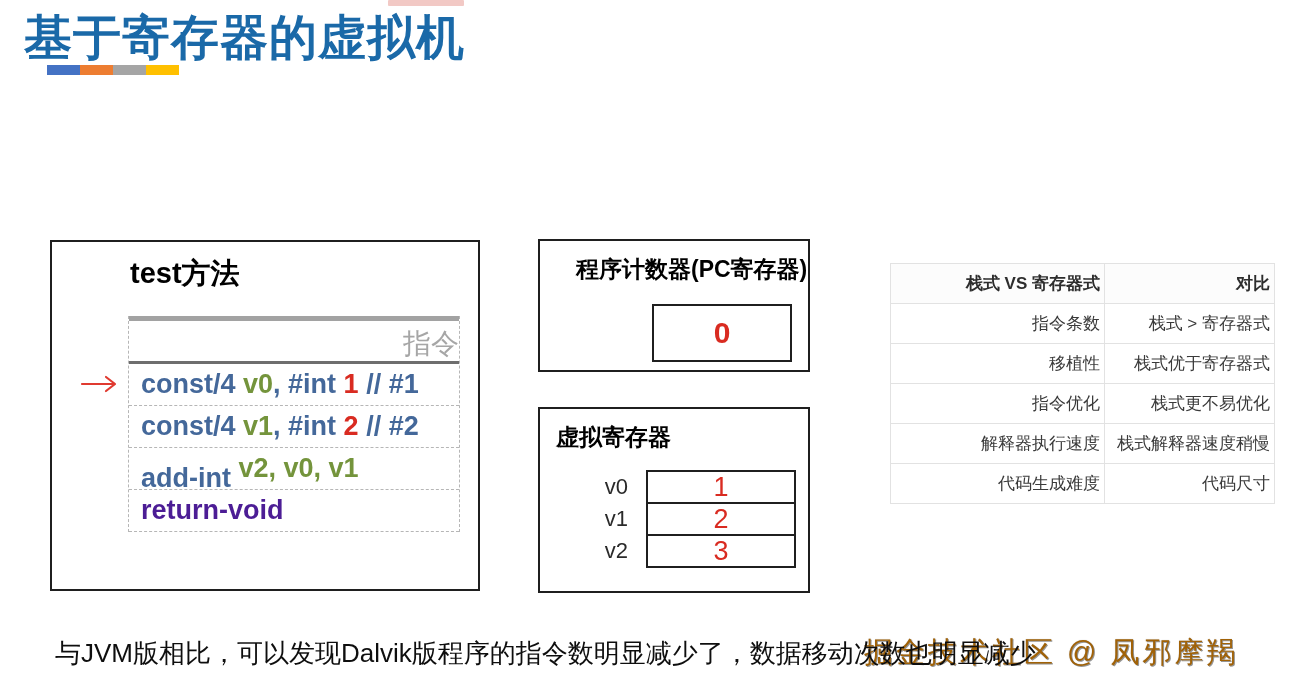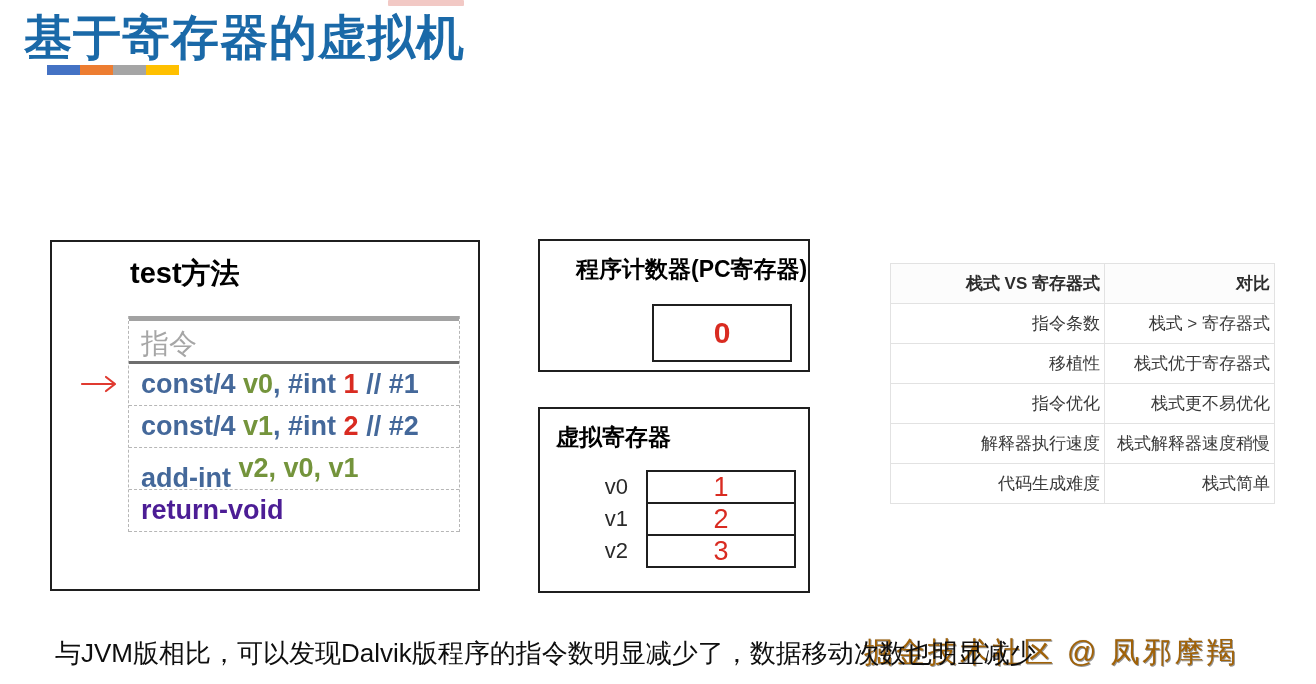--- a/index.html
+++ b/index.html
@@ -18,21 +18,21 @@
          font-size:26px;line-height:37px;color:#161616;}
 
   .panel{position:absolute;border:2px solid #1f1f1f;background:#fff;box-sizing:border-box;}
   .panel-title{font-weight:700;color:#000;position:absolute;}
 
   
   .test-panel{left:50px;top:240px;width:430px;height:351px;}
   .test-title{left:78px;top:12px;font-size:29px;}
   .pointer-arrow{position:absolute;left:28px;top:131px;}
   .ins-list{position:absolute;left:76px;top:74px;width:332px;box-sizing:border-box;
-            border-left:1px dashed #b6b6b6;border-right:1px dashed #b6b6b6;}
+            border-left:1px dashed #b6b6b6;border-right:1px dashed #b6b6b6;text-align:right;}
   .ins-topbar{height:5px;background:#a2a2a2;}
   .ins-header{height:36px;padding:4px 0 0 12px;font-size:28px;color:#a6a6a6;
               border-bottom:3px solid #6e6e6e;}
   .ins-row{height:41px;padding-left:12px;font-size:27px;display:flex;align-items:center;
            border-bottom:1px dashed #b6b6b6;white-space:pre;font-weight:bold;}
 
   
   .pc-panel{left:538px;top:239px;width:272px;height:133px;}
   .pc-title{left:16px;top:13px;font-size:23px;margin-left:20px;}
   .pc-cell{position:absolute;left:112px;top:63px;width:140px;height:58px;border:2px solid #1f1f1f;
@@ -141,21 +141,21 @@
         <tr>
           <td class="c1">指令优化</td>
           <td class="c2">栈式更不易优化</td>
         </tr>
         <tr>
           <td class="c1">解释器执行速度</td>
           <td class="c2">栈式解释器速度稍慢</td>
         </tr>
         <tr>
           <td class="c1">代码生成难度</td>
-          <td class="c2">栈式简单</td>
+          <td class="c2">代码尺寸</td>
         </tr>
       </tbody>
   </table>
 
   <p class="conclusion">与JVM版相比，可以发现Dalvik版程序的指令数明显减少了，数据移动次数也明显减少</p>
   <div class="watermark">掘金技术社区 @ 凤邪摩羯</div>
 
 </div>
 
 </body></html>

